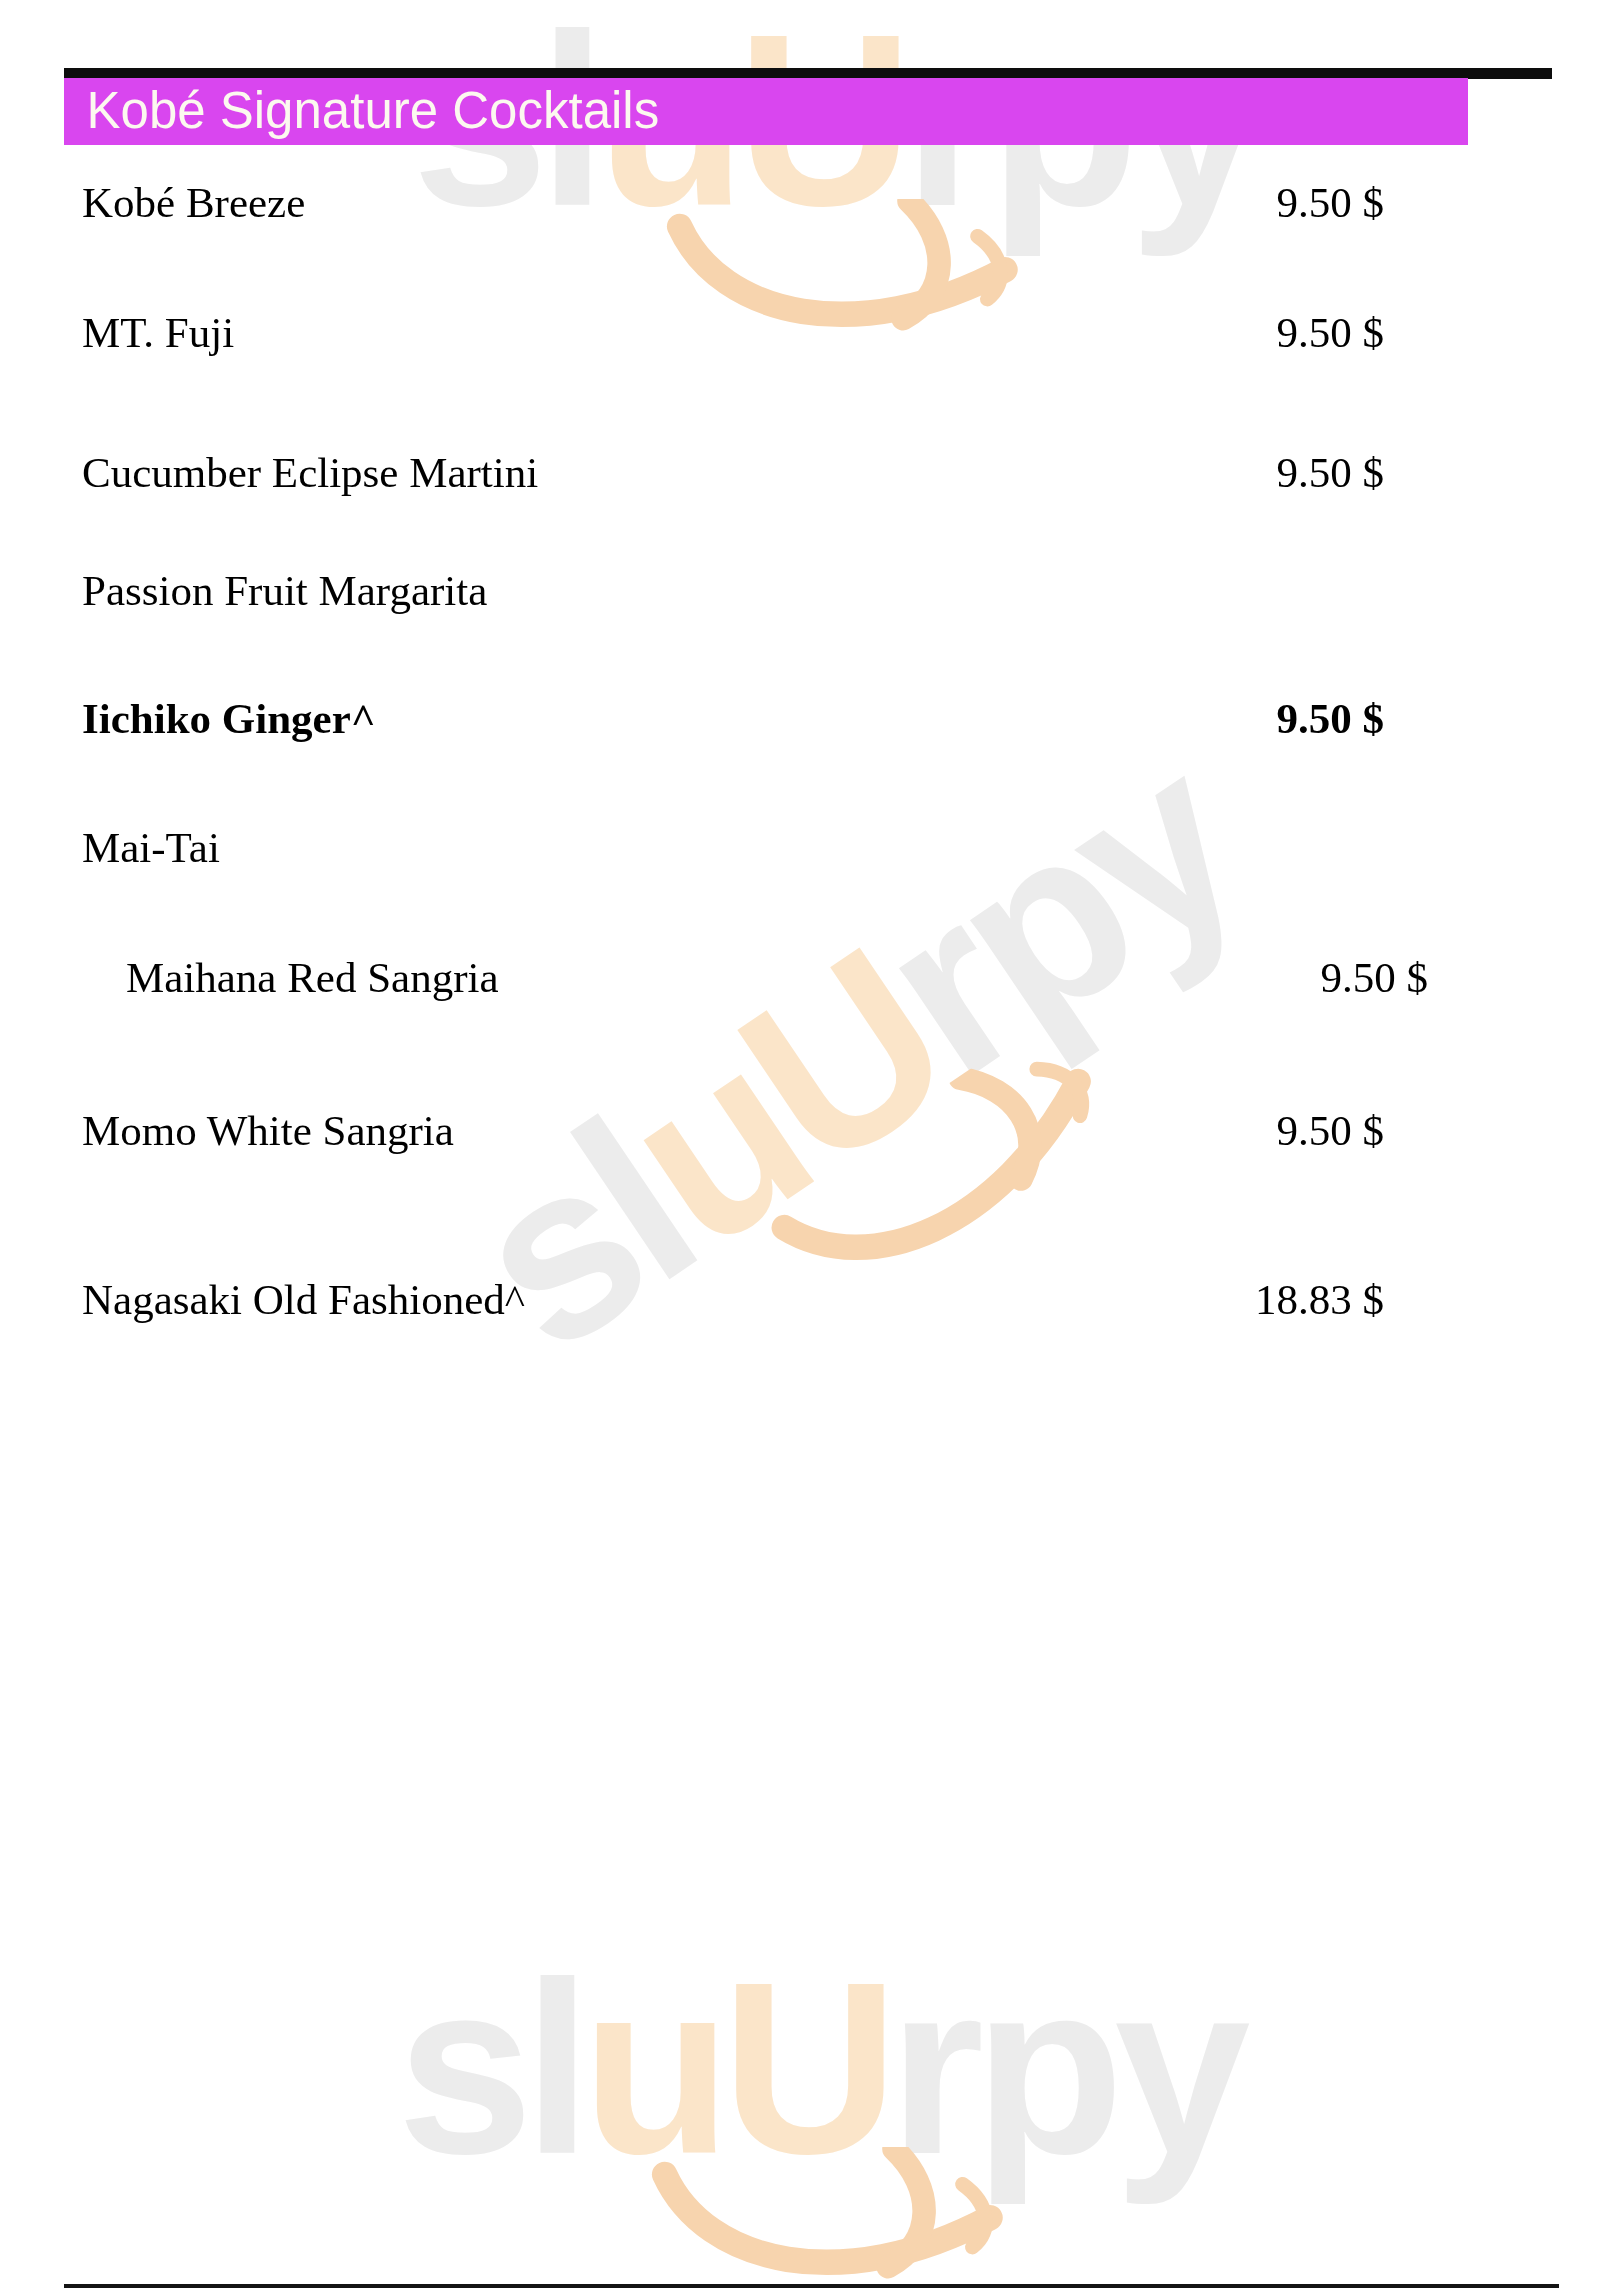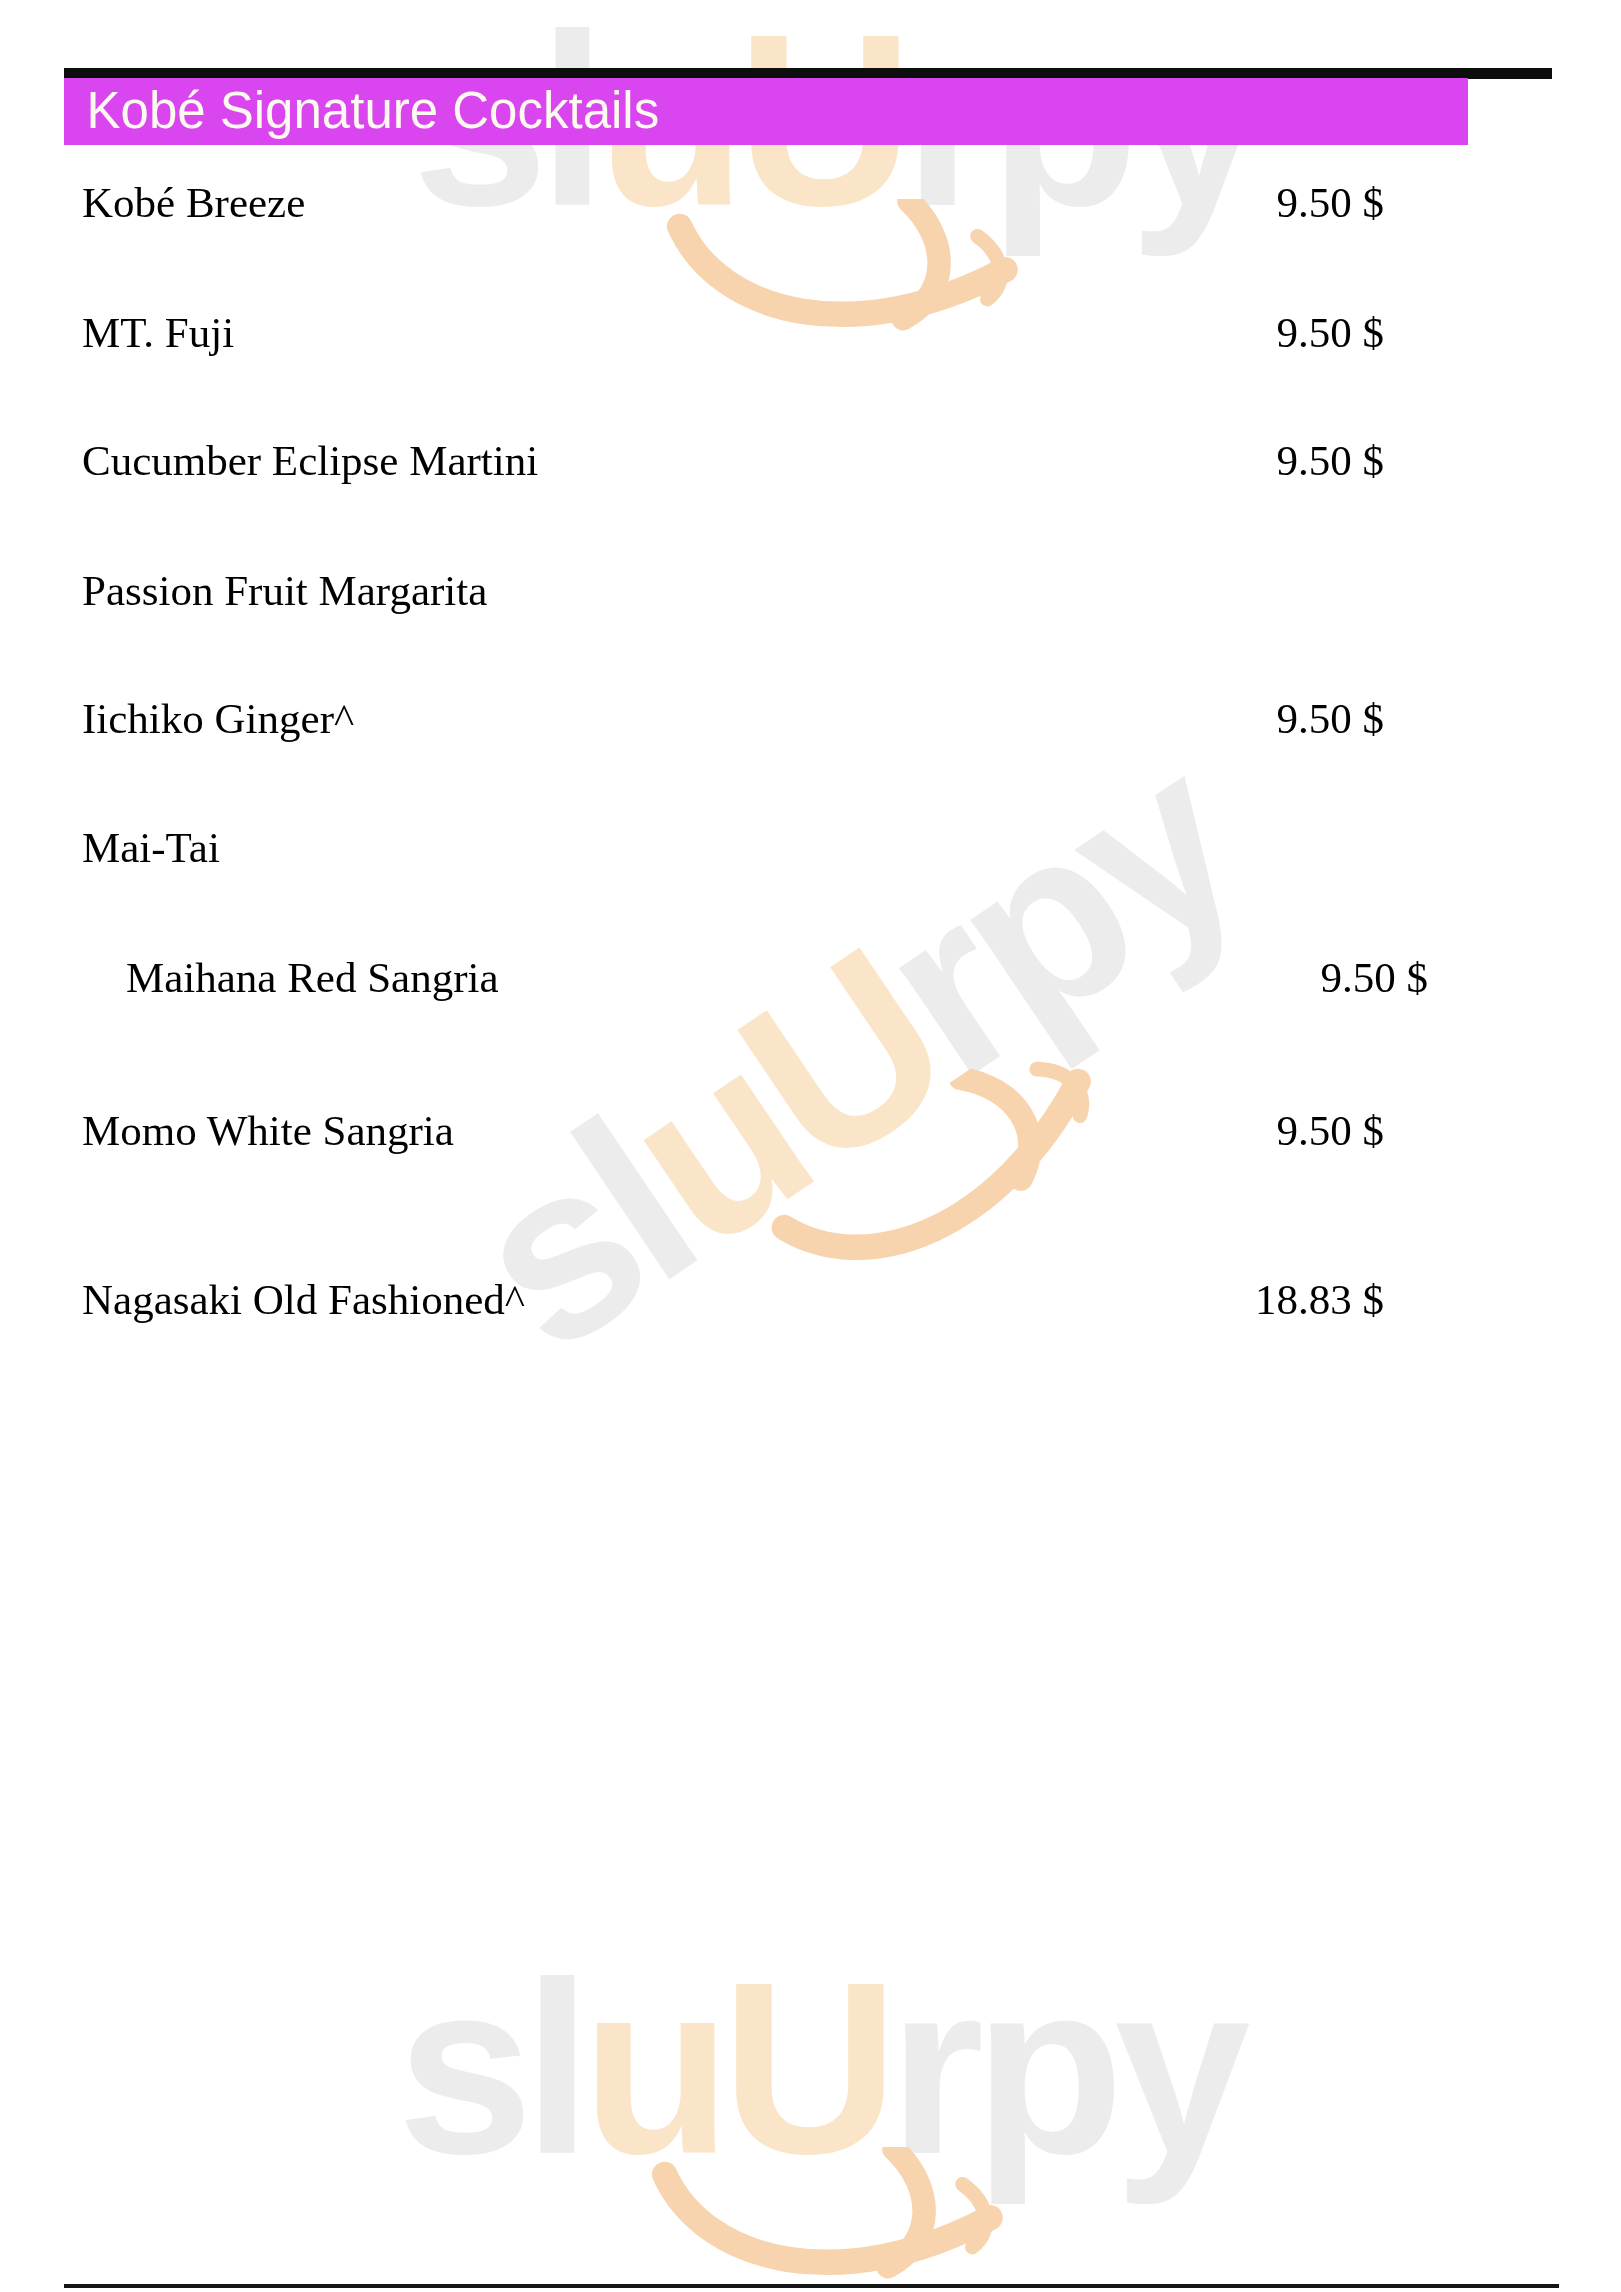--- a/index.html
+++ b/index.html
@@ -124,29 +124,29 @@
 
 <div class="menu">
     <div class="menu-row" style="top: 178px;">
       <span class="item-name">Kobé Breeze</span>
       <span class="item-price">9.50 $</span>
     </div>
     <div class="menu-row" style="top: 308px;">
       <span class="item-name">MT. Fuji</span>
       <span class="item-price">9.50 $</span>
     </div>
-    <div class="menu-row" style="top: 436px;">
+    <div class="menu-row" style="top: 448px;">
       <span class="item-name">Cucumber Eclipse Martini</span>
       <span class="item-price">9.50 $</span>
     </div>
     <div class="menu-row" style="top: 566px;">
       <span class="item-name">Passion Fruit Margarita</span>
       <span class="item-price"></span>
     </div>
-    <div class="menu-row" style="top: 694px;">
+    <div class="menu-row" style="top: 694px; font-weight: bold;">
       <span class="item-name">Iichiko Ginger^</span>
       <span class="item-price">9.50 $</span>
     </div>
     <div class="menu-row" style="top: 823px;">
       <span class="item-name">Mai-Tai</span>
       <span class="item-price"></span>
     </div>
     <div class="menu-row" style="top: 953px; margin-left: 44px;">
       <span class="item-name">Maihana Red Sangria</span>
       <span class="item-price">9.50 $</span>

